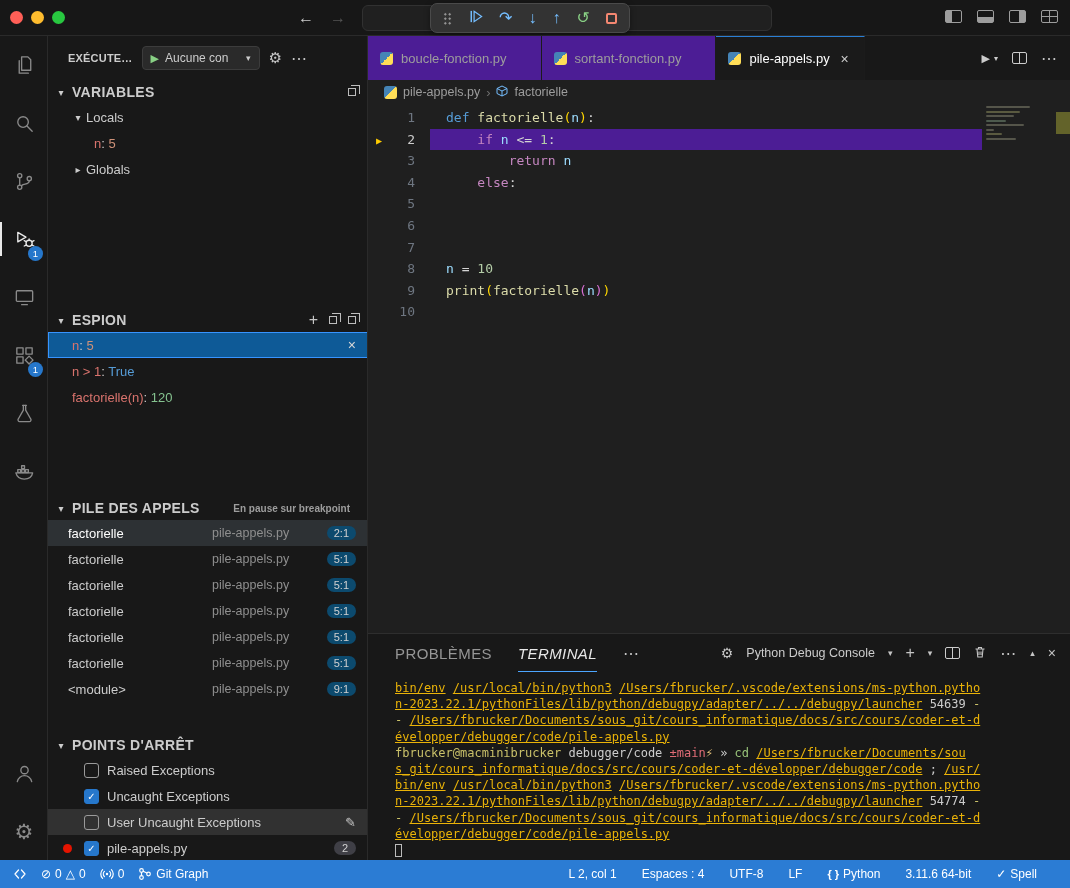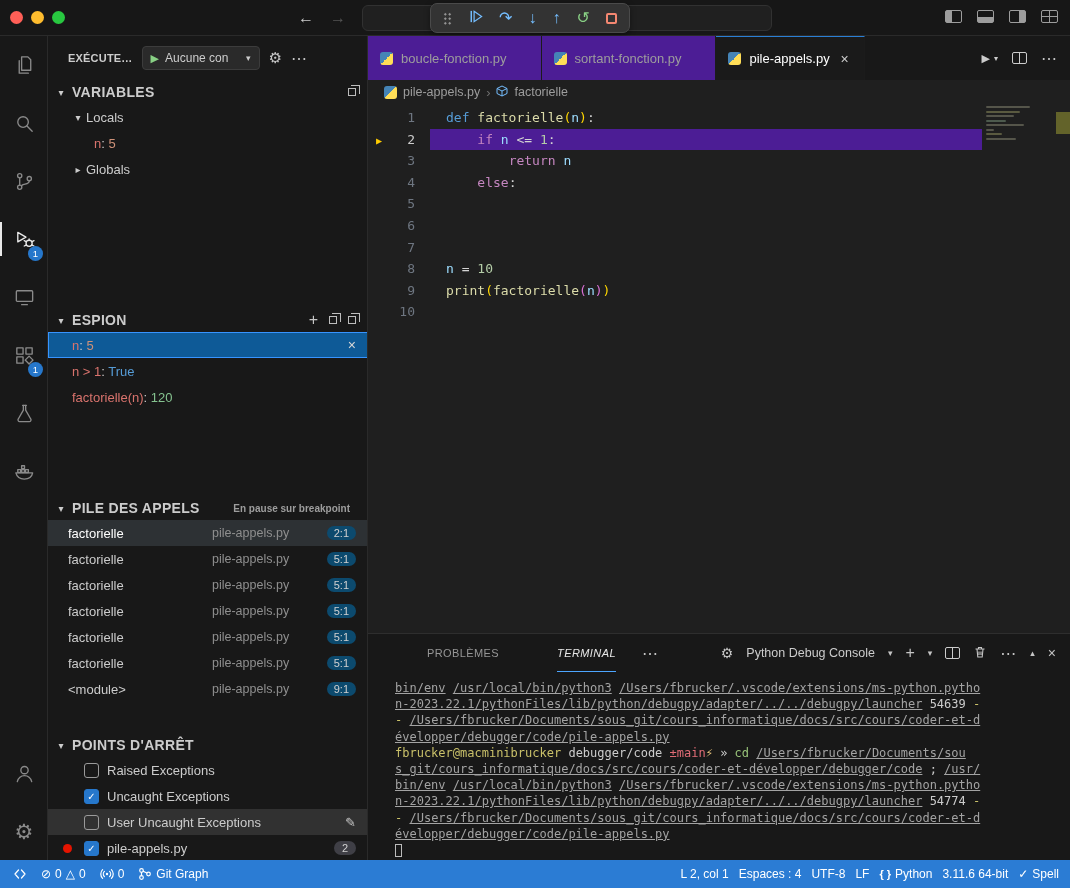--- a/index.html
+++ b/index.html
@@ -158,40 +158,40 @@
 
   #minimap { position:absolute; right:24px; top:2px; width:60px; }
   .mm-bar { height:2px; margin-bottom:2.5px; background:#55554a; border-radius:1px; }
   #overview-ruler { position:absolute; right:0; top:0; width:14px; height:100%; }
   .ov-mark { position:absolute; right:0; top:8px; width:14px; height:22px; background:#63632a; }
 
   
   #panel { position:absolute; left:0; top:597px; width:702px; height:227px;
     background:#181818; border-top:1px solid #2e2e2e; }
   #panel-header { height:38px; display:flex; align-items:center; padding-left:27px; gap:26px; }
-  .panel-tab { font-size:11px; letter-spacing:.4px; color:#969696; height:38px; display:flex; align-items:center;margin-left:32px; }
+  .panel-tab { font-size:15px; letter-spacing:.4px; color:#969696; height:38px; display:flex; align-items:center; }
   .panel-tab.active { color:#e7e7e7; box-shadow:inset 0 -1px 0 #4da6ff;font-style:italic; }
   #panel-actions { margin-left:auto; display:flex; align-items:center; gap:13px; padding-right:14px; color:#c5c5c5; }
   #console-label { font-size:12.5px; color:#cccccc; }
   .pa-chev { font-size:9px; } .pa-glyph { font-size:14px; }
   .trash-ic svg { fill:none; stroke:#c5c5c5; stroke-width:1.1; }
   #panel-body { padding:8px 0 0 27px; font-family:"DejaVu Sans Mono", monospace; font-size:12px; }
   .term-line { height:16.2px; line-height:16.2px; white-space:pre; overflow:hidden; }
   .seg { white-space:pre; }
-  .t-p { color:#a3a3a3; text-decoration:underline; }
+  .t-p { color:#eab308; text-decoration:underline; }
   .t-y { color:#c9c069; } .t-w { color:#cccccc; } .t-r { color:#e06c75;margin-top:16px; }
   .t-g { color:#98c379; } .t-a { color:#e5c07b; }
   .term-cursor { display:inline-block; width:7px; height:13px; border:1px solid #bbbbbb; vertical-align:middle; }
 
   
   #statusbar { position:absolute; left:0; top:860px; width:1070px; height:28px;
     background:#2b7cd4; color:#ffffff; display:flex; align-items:center; font-size:12px; }
   .sb-group { display:flex; align-items:center; height:100%; }
   .sb-group.left { padding-left:8px; gap:4px; }
-  .sb-group.right { margin-left:auto; padding-right:6px; }
+  .sb-group.right { margin-left:auto; padding-right:28px; gap:15px; }
   .sb-item { display:flex; align-items:center; gap:4px; padding:0 5px; height:100%; white-space:nowrap; }
   .sb-item svg { fill:none; stroke:#ffffff; stroke-width:1.2; stroke-linecap:round; stroke-linejoin:round; }
   .sb-ic { font-size:12px; }
   .sb-braces { font-weight:bold; font-size:11px; }
 </style>
 </head>
 <body>
 
 <div id="titlebar">
   <div class="traffic">

